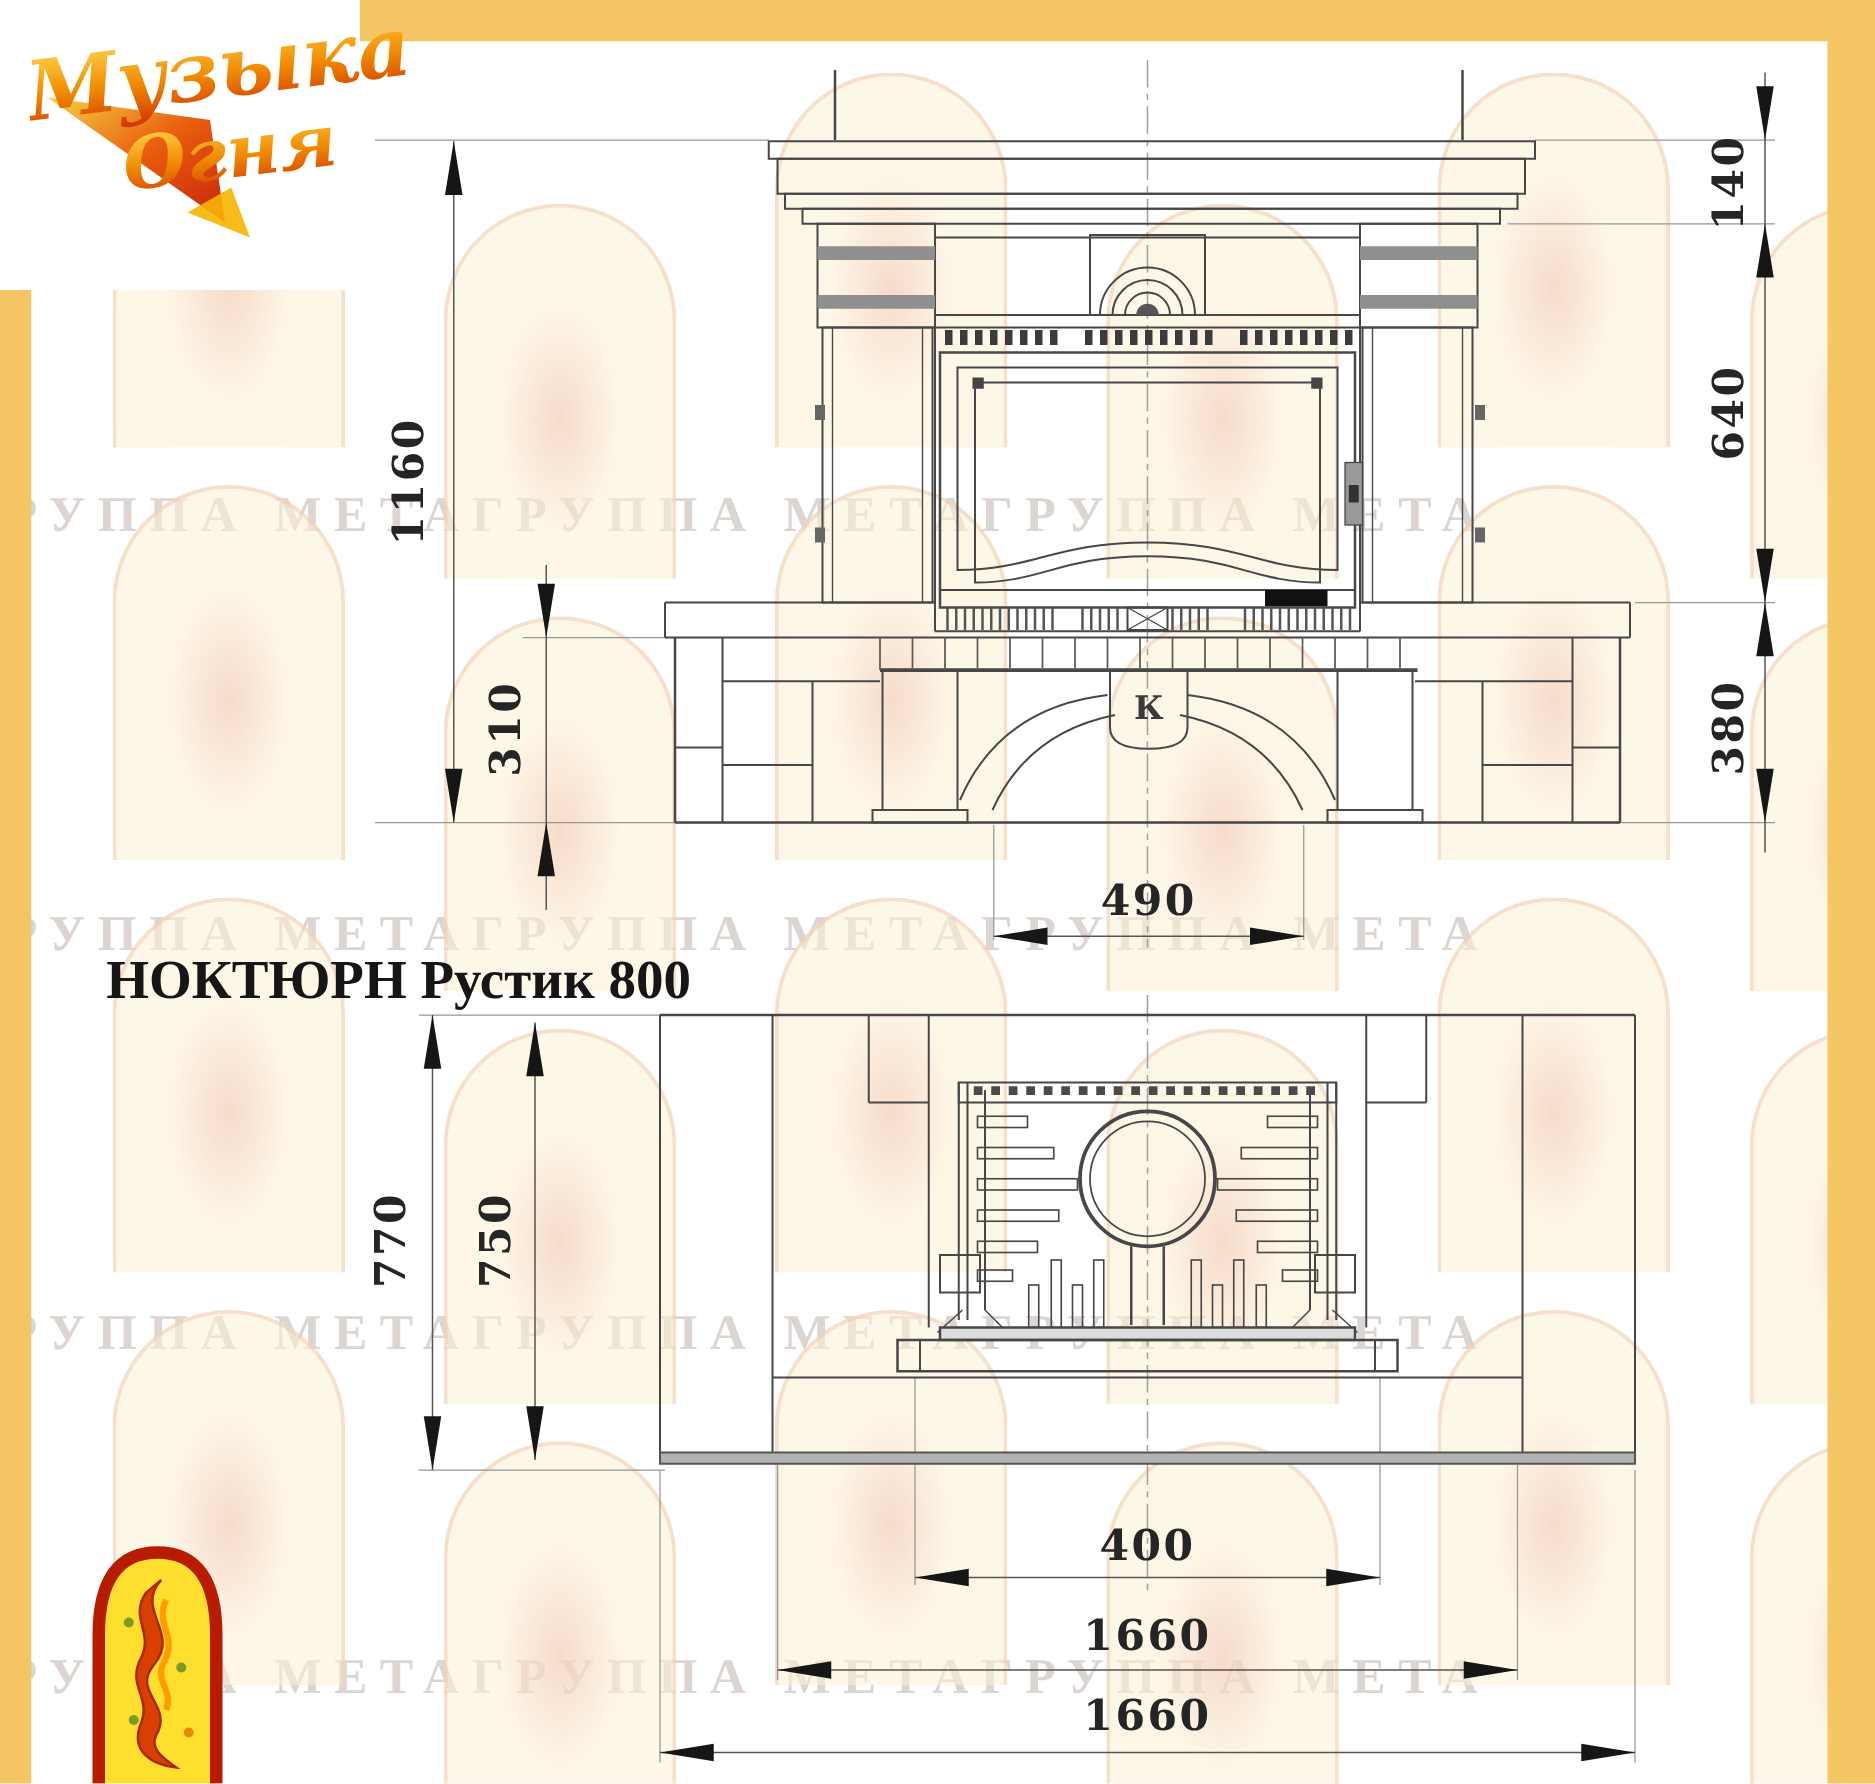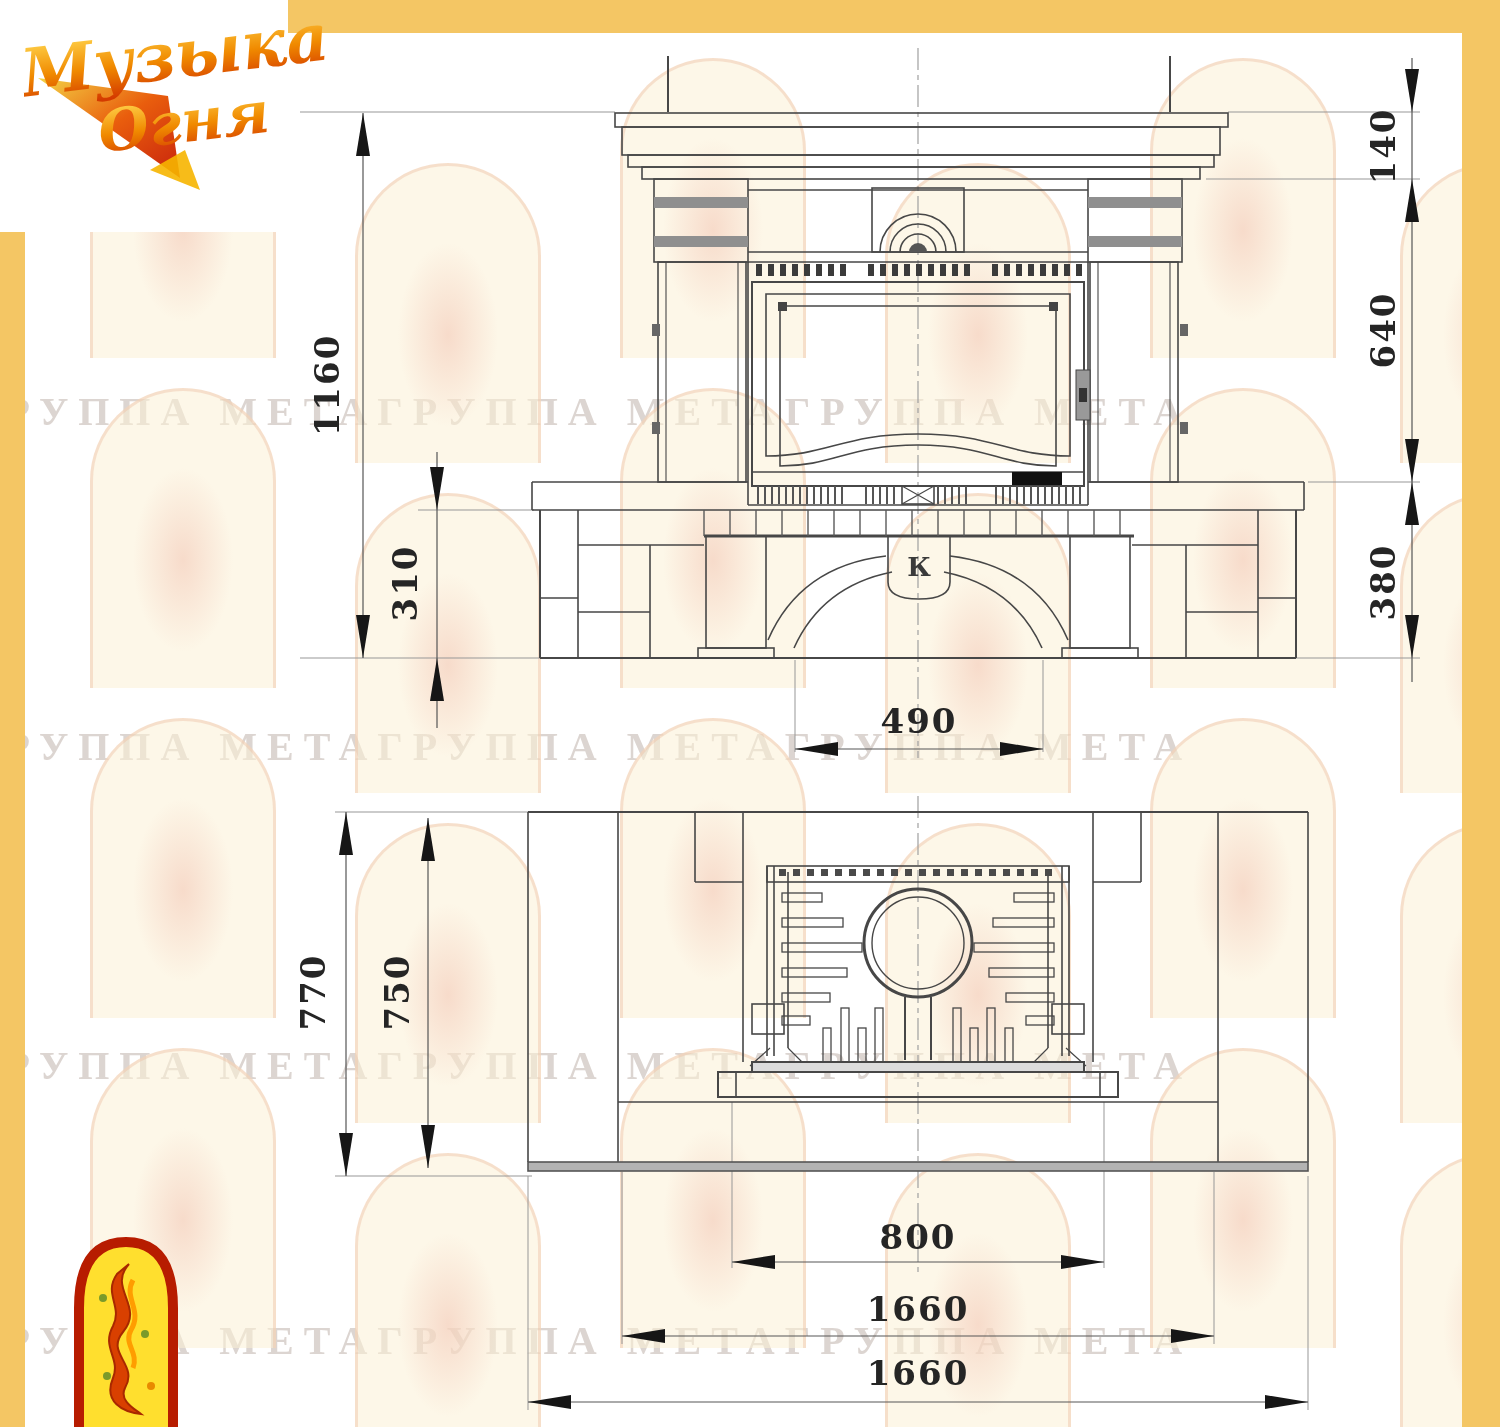--- a/index.html
+++ b/index.html
@@ -363,29 +363,30 @@
     <path d="M6,191 V72 Q6,6 53,6 Q100,6 100,72 V191" fill="#ffdf2e" stroke="#b71c00" stroke-width="10"></path>
     <path d="M56,28 C34,52 72,70 50,96 C32,118 66,128 52,152 C46,164 60,172 68,178
              C50,176 30,166 40,142 C48,122 28,112 40,90 C50,70 30,58 44,38 Z" fill="#d94000" stroke="#a82800" stroke-width="2"></path>
     <path d="M60,44 C50,62 70,74 58,94 C50,108 66,116 60,132" fill="none" stroke="#ff9d00" stroke-width="5"></path>
     <circle cx="30" cy="62" r="4" fill="#7a9a2a"></circle>
     <circle cx="72" cy="98" r="4" fill="#7a9a2a"></circle>
     <circle cx="34" cy="140" r="4" fill="#7a9a2a"></circle>
     <circle cx="78" cy="150" r="4" fill="#e88a00"></circle>
   </svg>
 
+  <div class="title">НОКТЮРН Рустик 800</div>
 
   <span class="keystone-mark" style="left:919px;top:567px;">К</span>
 
   <span class="dim rot" style="left:327px;top:385px;">1160</span>
   <span class="dim rot" style="left:405px;top:583px;">310</span>
   <span class="dim rot" style="left:1383px;top:146px;">140</span>
   <span class="dim rot" style="left:1383px;top:330px;">640</span>
   <span class="dim rot" style="left:1383px;top:582px;">380</span>
   <span class="dim" style="left:919px;top:721px;">490</span>
 
   <span class="dim rot" style="left:313px;top:992px;">770</span>
   <span class="dim rot" style="left:397px;top:992px;">750</span>
-  <span class="dim" style="left:918px;top:1237px;">800</span>
+  <span class="dim" style="left:918px;top:1237px;">400</span>
   <span class="dim" style="left:918px;top:1309px;">1660</span>
   <span class="dim" style="left:918px;top:1373px;">1660</span>
 
 </div>
 
 </body></html>

